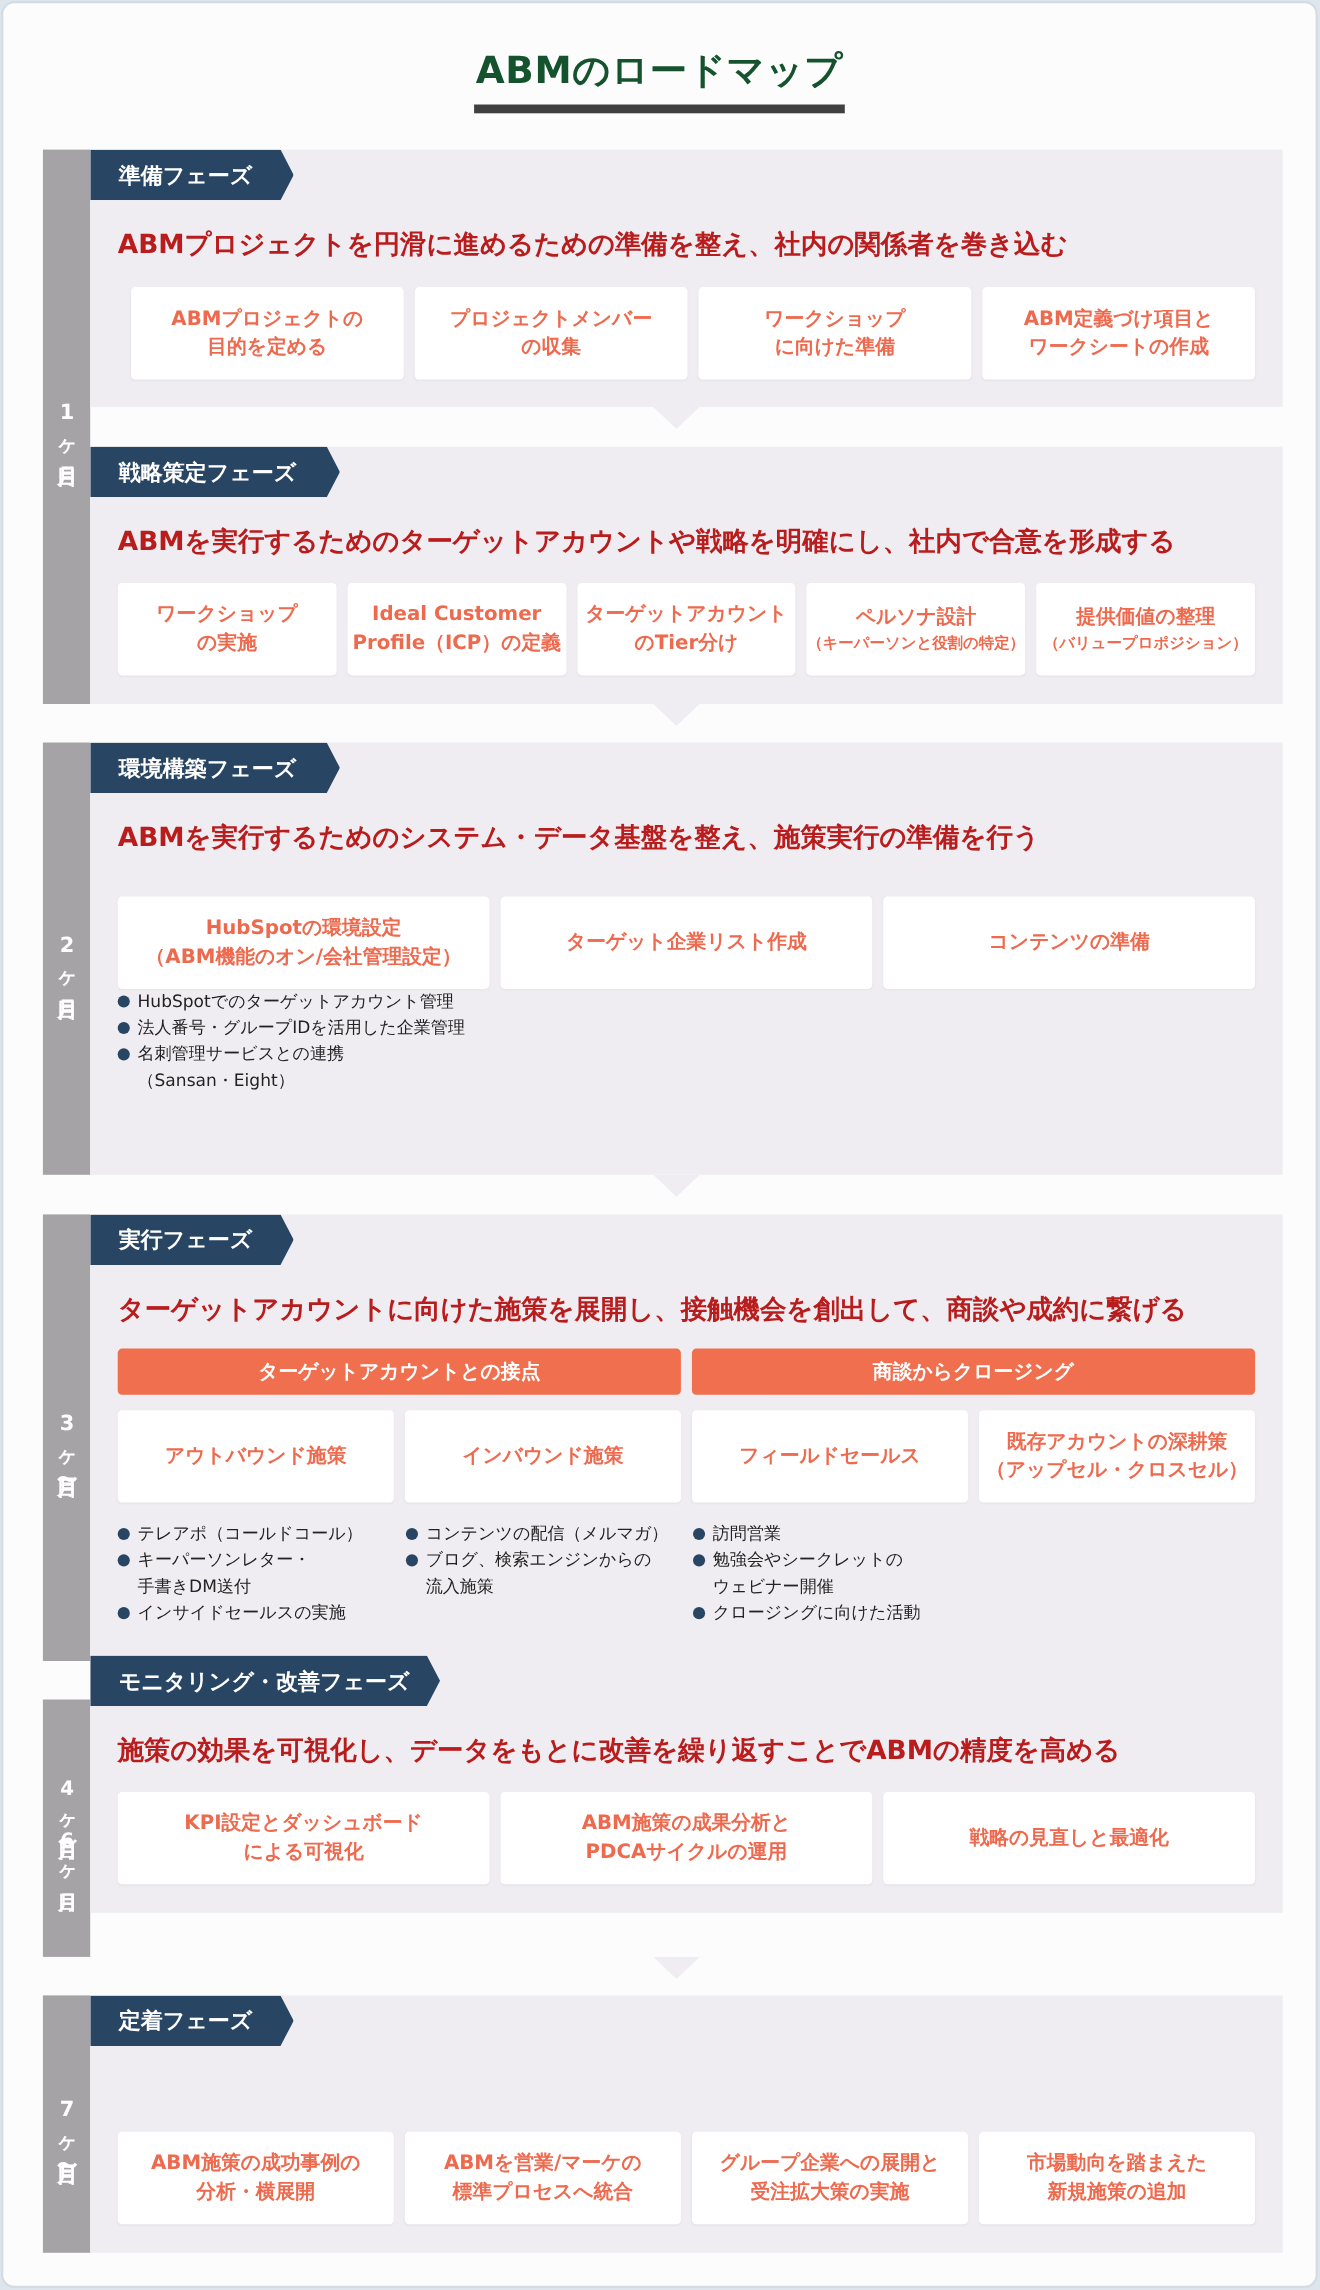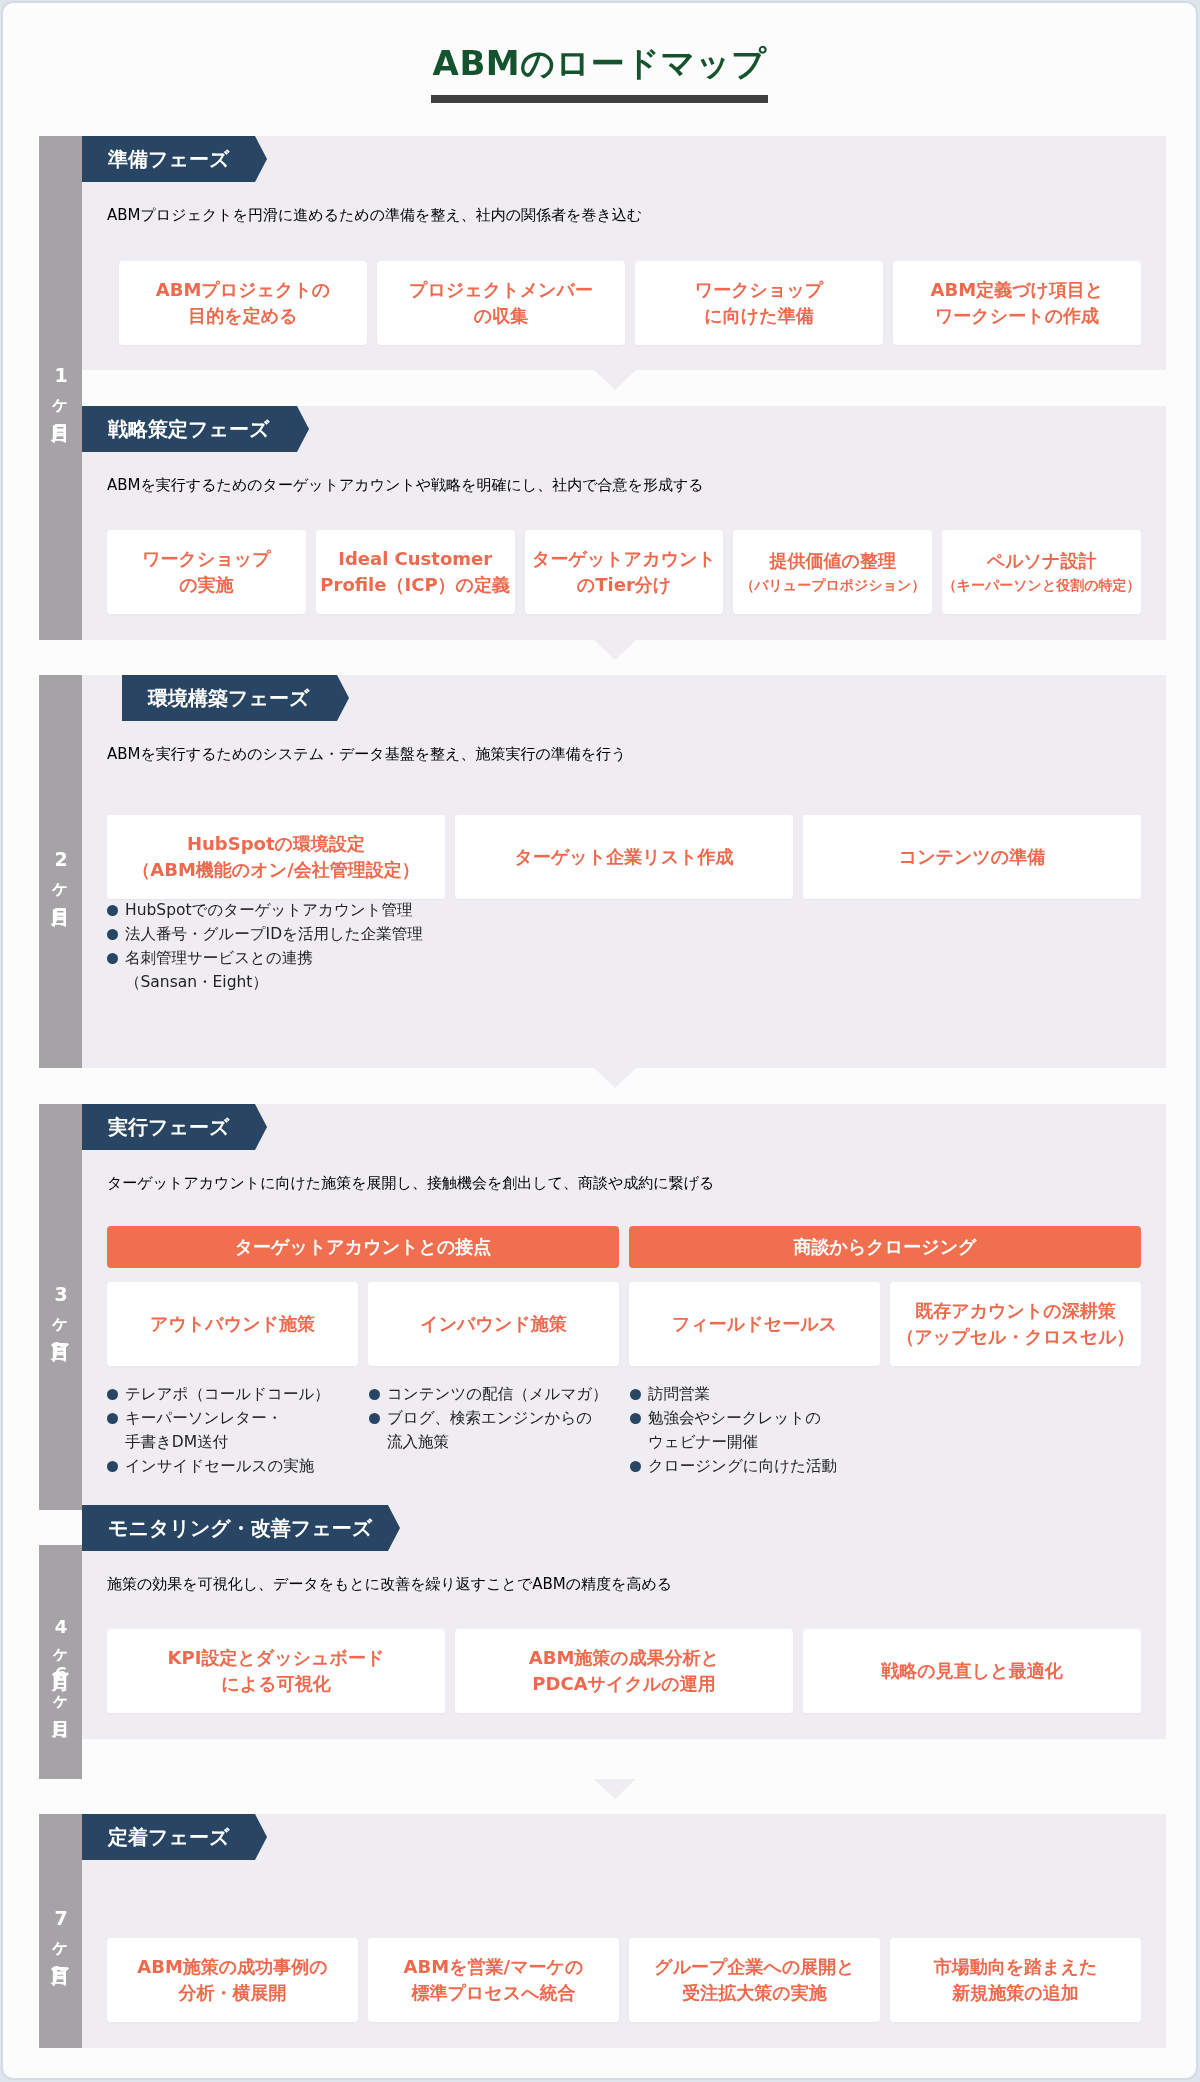--- a/index.html
+++ b/index.html
@@ -21,21 +21,21 @@
   .month span {
     writing-mode: vertical-rl; text-orientation: upright; color: #fff;
     font-weight: bold; font-size: 19px; letter-spacing: 1px; line-height: 1;
   }
   .panel { position: absolute; left: 79px; width: 1084px; background: #efedf1; }
   .tag {
     position: absolute; left: 0; top: 0; height: 46px; background: #284563; color: #fff;
     font-weight: bold; font-size: 20px; line-height: 46px; padding-left: 26px;
     clip-path: polygon(0 0, calc(100% - 12px) 0, 100% 50%, calc(100% - 12px) 100%, 0 100%);
   }
-  .desc { position: absolute; left: 25px; top: 68px; font-size: 15px; color: #000000; white-space: nowrap; }
+  .desc { position: absolute; left: 25px; top: 68px; font-size: 24px; color: #b91c1c; white-space: nowrap; font-weight: bold; }
   .cards { position: absolute; left: 25px; right: 25px; display: flex; gap: 10px; }
   .card {
     flex: 1; height: 84px; background: #ffffff; border-radius: 4px;
     display: flex; align-items: center; justify-content: center; text-align: center;
     color: #ee6a4e; font-weight: bold; font-size: 18px; line-height: 26px; white-space: pre-line;
     box-shadow: 0 1px 2px rgba(0,0,0,0.04);
   }
   .card .sub { display: block; font-size: 14px; line-height: 22px; }
   .headers { position: absolute; left: 25px; right: 25px; top: 122px; display: flex; gap: 10px; }
   .hdr {
@@ -99,31 +99,31 @@
     <div class="tag" style="width:227px;">戦略策定フェーズ</div>
     <p class="desc" style="top:70px;">ABMを実行するためのターゲットアカウントや戦略を明確にし、社内で合意を形成する</p>
     <div class="cards" style="top:124px;">
       <div class="card">ワークショップ
 の実施</div>
       <div class="card">Ideal Customer
 Profile（ICP）の定義</div>
       <div class="card">ターゲットアカウント
 のTier分け</div>
       <div class="card">
-        <div><span>提供価値の整理</span><span class="sub">（バリュープロポジション）</span></div>
+        <div><span>ペルソナ設計</span><span class="sub">（キーパーソンと役割の特定）</span></div>
       </div>
       <div class="card">
-        <div><span>ペルソナ設計</span><span class="sub">（キーパーソンと役割の特定）</span></div>
+        <div><span>提供価値の整理</span><span class="sub">（バリュープロポジション）</span></div>
       </div>
     </div>
   </section>
   <div class="arrow" style="top:637px;"></div>
 
   <section class="panel" style="top:672px;height:393px;">
-    <div class="tag" style="width:227px;margin-left:40px;">環境構築フェーズ</div>
+    <div class="tag" style="width:227px;">環境構築フェーズ</div>
     <p class="desc" style="top:70px;">ABMを実行するためのシステム・データ基盤を整え、施策実行の準備を行う</p>
     <div class="cards" style="top:140px;">
       <div class="card">HubSpotの環境設定
 （ABM機能のオン/会社管理設定）</div>
       <div class="card">ターゲット企業リスト作成</div>
       <div class="card">コンテンツの準備</div>
     </div>
     <ul class="bullets" style="left:25px;top:223px;">
       <li>HubSpotでのターゲットアカウント管理</li>
       <li>法人番号・グループIDを活用した企業管理</li>

